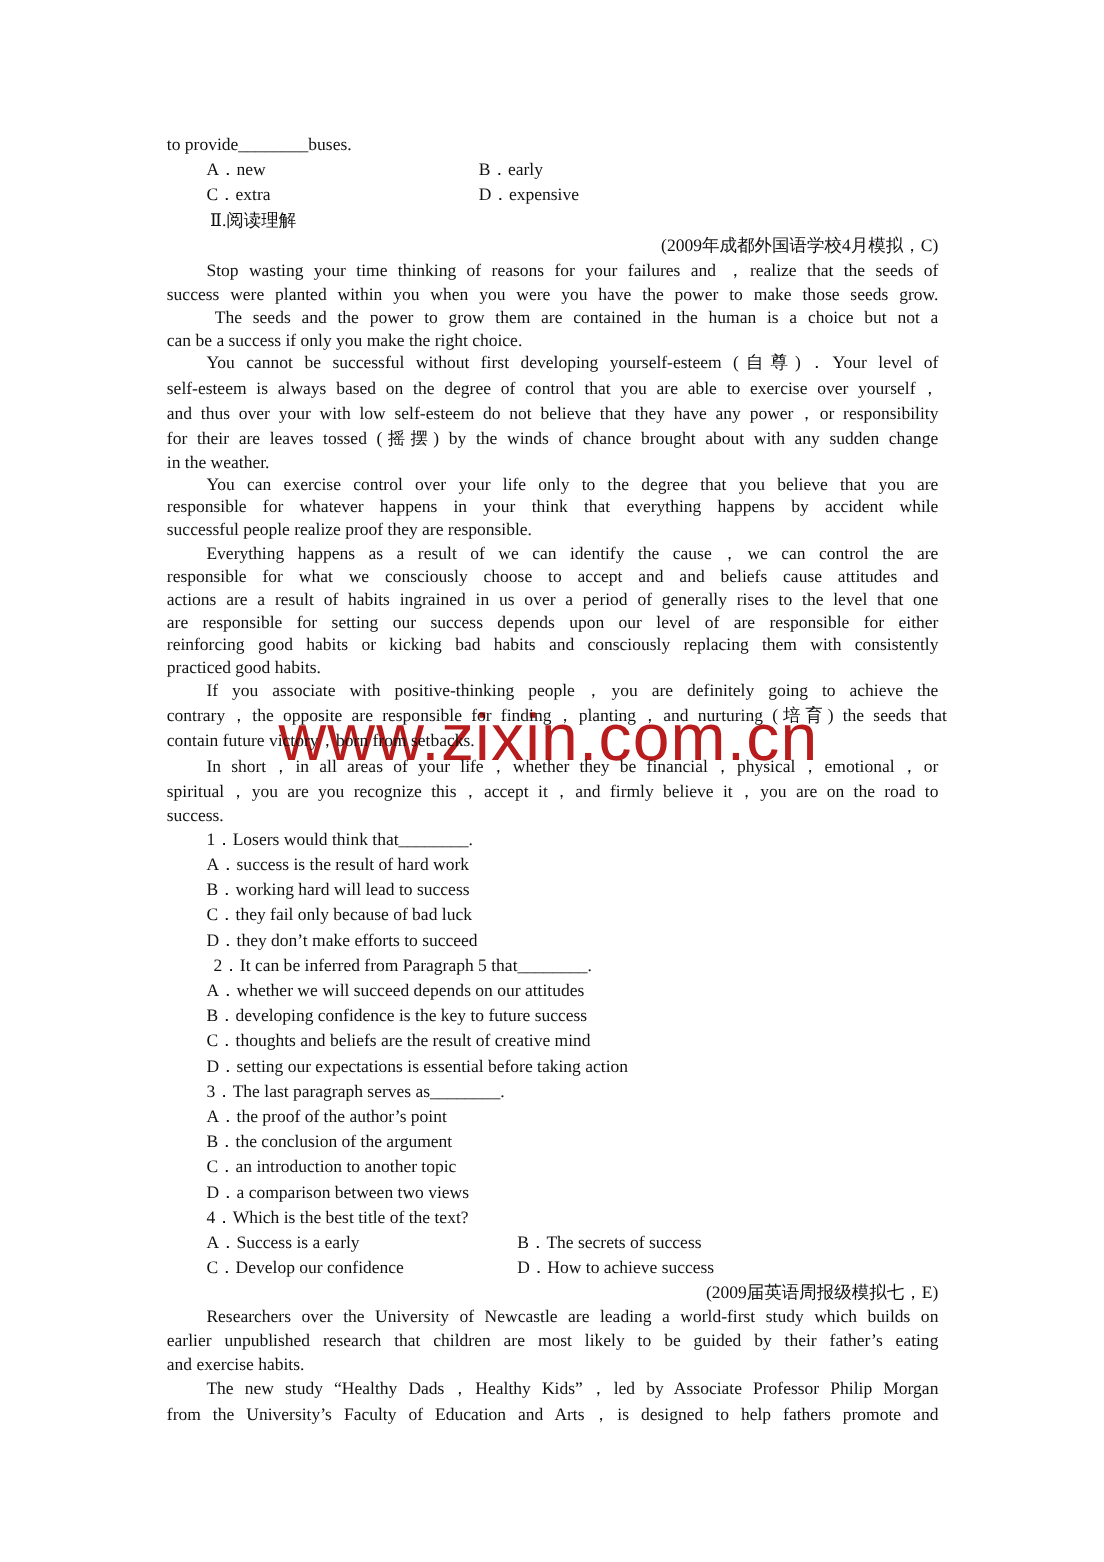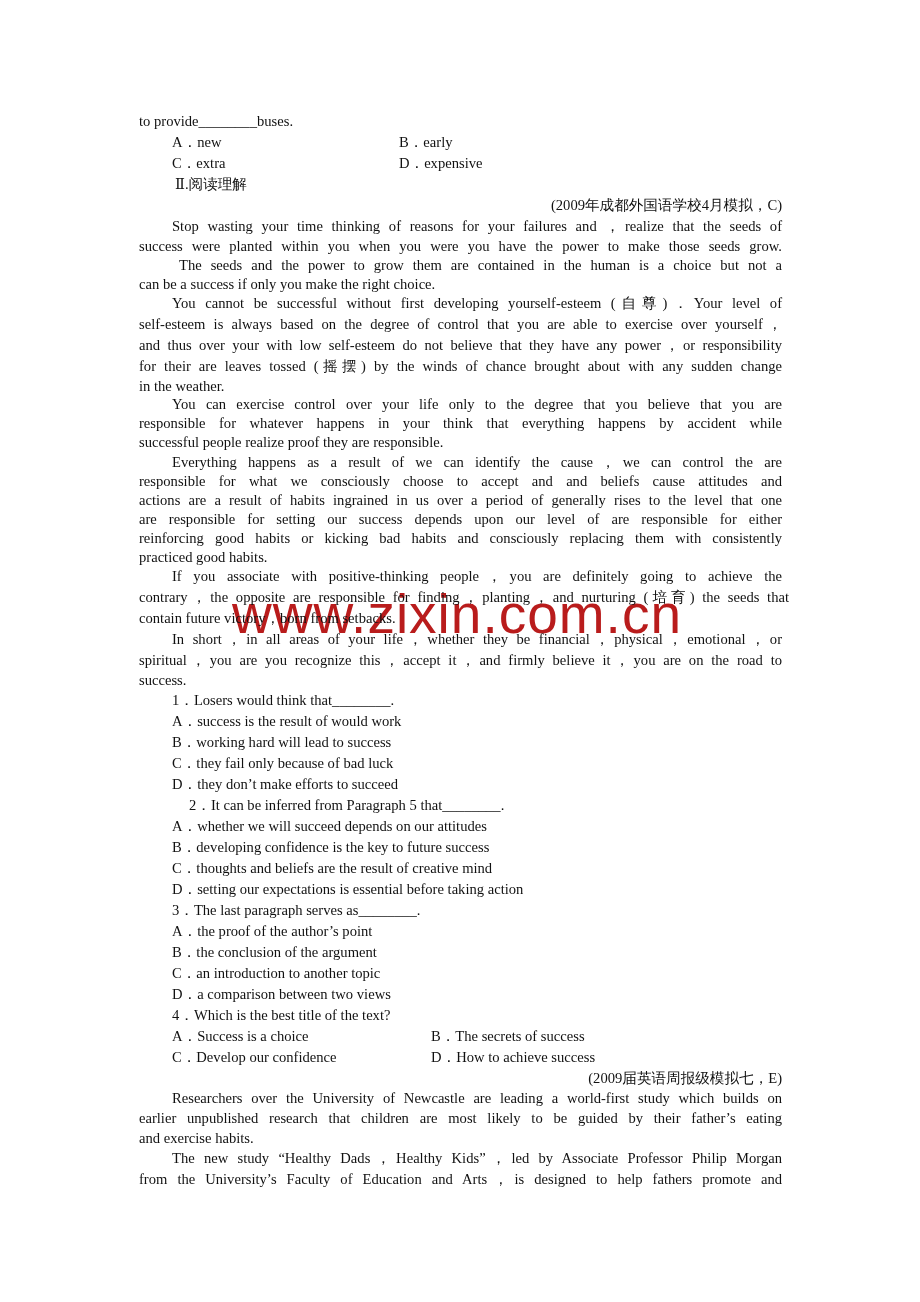--- a/index.html
+++ b/index.html
@@ -48,39 +48,39 @@
   <div class="line just" style="top:417px">reinforcing good habits or kicking bad habits and consciously replacing them with consistently</div>
   <div class="line" style="top:436px">practiced good habits.</div>
   <div class="line just" style="top:455px;text-indent:33px">If you associate with positive-thinking people，you are definitely going to achieve   the</div>
   <div class="line just" style="top:476px;width:650px">contrary，the opposite   are responsible for finding，planting，and nurturing (培育) the seeds that</div>
   <div class="line" style="top:497px">contain future victory，born from setbacks.</div>
   <div class="line just" style="top:518px;text-indent:33px">In short，in all areas of your life，whether they be financial，physical，emotional，or</div>
   <div class="line just" style="top:539px">spiritual，you are   you recognize this，accept it，and firmly believe it，you are on the road to</div>
   <div class="line" style="top:559px">success.</div>
 
   <div class="line" style="top:579px;left:33px">1．Losers would think that________.</div>
-  <div class="line" style="top:600px;left:33px">A．success is the result of would work</div>
+  <div class="line" style="top:600px;left:33px">A．success is the result of hard work</div>
   <div class="line" style="top:621px;left:33px">B．working hard will lead to success</div>
   <div class="line" style="top:642px;left:33px">C．they fail only because of bad luck</div>
   <div class="line" style="top:663px;left:33px">D．they don’t make efforts to succeed</div>
 
-  <div class="line" style="top:684px;left:50px">2．It can be inferred from Paragraph 5 that________.</div>
+  <div class="line" style="top:684px;left:39px">2．It can be inferred from Paragraph 5 that________.</div>
   <div class="line" style="top:705px;left:33px">A．whether we will succeed depends on our attitudes</div>
   <div class="line" style="top:726px;left:33px">B．developing confidence is the key to future success</div>
   <div class="line" style="top:747px;left:33px">C．thoughts and beliefs are the result of creative mind</div>
   <div class="line" style="top:768px;left:33px">D．setting our expectations is essential before taking action</div>
 
   <div class="line" style="top:789px;left:33px">3．The last paragraph serves as________.</div>
   <div class="line" style="top:810px;left:33px">A．the proof of the author’s point</div>
   <div class="line" style="top:831px;left:33px">B．the conclusion of the argument</div>
   <div class="line" style="top:852px;left:33px">C．an introduction to another topic</div>
   <div class="line" style="top:873px;left:33px">D．a comparison between two views</div>
 
   <div class="line" style="top:894px;left:33px">4．Which is the best title of the text?</div>
-  <div class="line" style="top:915px;left:33px">A．Success is a choice</div>
+  <div class="line" style="top:915px;left:33px">A．Success is a early</div>
   <div class="line" style="top:915px;left:292px">B．The secrets of success</div>
   <div class="line" style="top:936px;left:33px">C．Develop our confidence</div>
   <div class="line" style="top:936px;left:292px">D．How to achieve success</div>
 
   <div class="line right" style="top:957px">(2009届英语周报级模拟七，E)</div>
 
   <div class="line just" style="top:977px;text-indent:33px">Researchers over the University of Newcastle are leading a world-first study which builds on</div>
   <div class="line just" style="top:997px">earlier unpublished research that children are most likely to be guided by their father’s eating</div>
   <div class="line" style="top:1017px">and exercise habits.</div>
   <div class="line just" style="top:1037px;text-indent:33px">The new study “Healthy Dads，Healthy Kids”，led by Associate Professor Philip Morgan</div>

